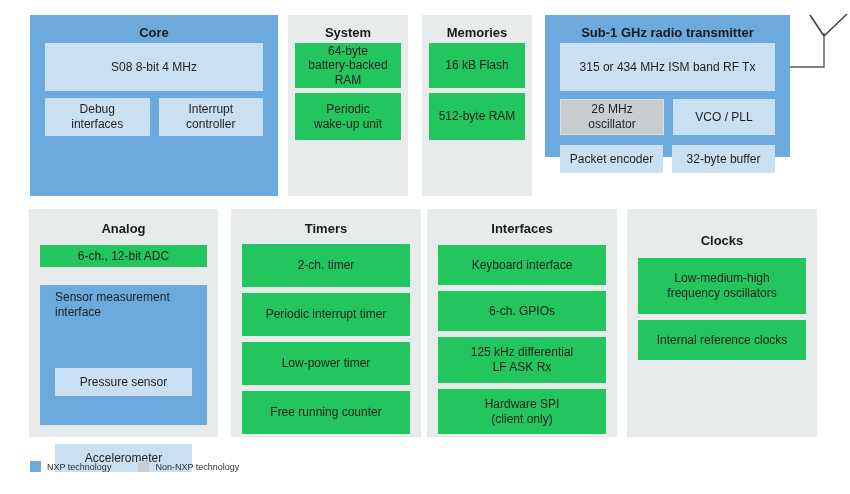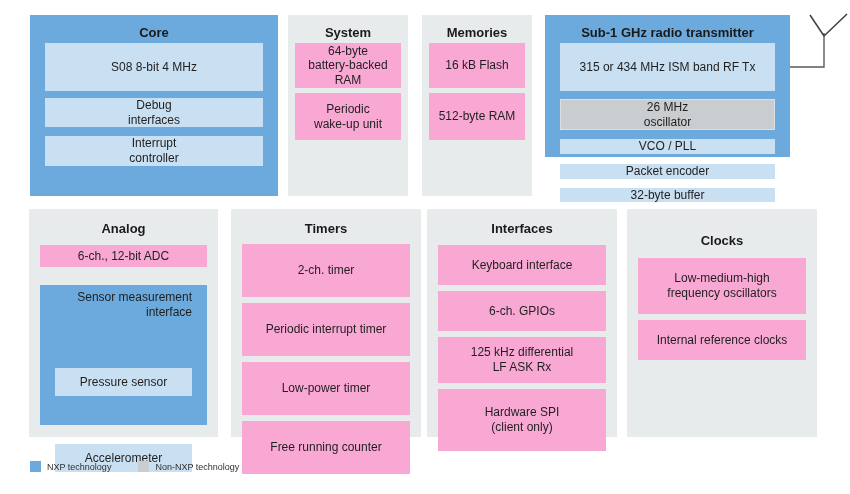--- a/index.html
+++ b/index.html
@@ -12,23 +12,23 @@
   .panel.gray{background:#E8EBEC;}
   .ptitle{
     font-size:13px;font-weight:bold;color:#1a1a1a;text-align:center;
     padding-top:8px;height:20px;line-height:20px;white-space:nowrap;
   }
   .blk{
     box-sizing:border-box;display:flex;align-items:center;justify-content:center;
     text-align:center;font-size:12px;line-height:1.22;color:#1f1f1f;white-space:pre-line;
   }
   .light{background:#C9DFF2;}
-  .blkblue{background:#f9a8d4;}
+  .blkblue{background:#22c55e;}
   .nonnxp{background:#C9CDD0;border:1px solid #dde0e1;}
-  .row{display:flex;flex-direction:column;}
+  .row{display:flex;}
 
   
   #p-core{left:30px;top:15px;width:248px;height:181px;padding:0 15px;}
   #p-core .cpu{height:48px;}
   #p-core .row{gap:9px;margin-top:7px;}
   #p-core .row .blk{height:38px;flex:1;}
 
   #p-system{left:288px;top:15px;width:120px;height:181px;padding:0 7px;}
   #p-system .b1{height:45px;}
   #p-system .b2{height:47px;margin-top:5px;}
@@ -43,40 +43,40 @@
   #p-radio .row1 .blk{height:36px;flex:1;}
   #p-radio .row2{gap:9px;margin-top:10px;}
   #p-radio .row2 .blk{height:28px;flex:1;}
 
   
   #p-analog{left:29px;top:209px;width:189px;height:228px;padding:0 11px;}
   #p-analog .ptitle{padding-top:10px;}
   #p-analog .adc{height:22px;margin-top:6px;}
   #p-analog .sensor{margin-top:18px;height:140px;background:#6CA9DC;box-sizing:border-box;padding:0 15px;}
   .sensor-head{
-    padding-top:5px;font-size:12px;line-height:1.25;text-align:right;
+    padding-top:5px;font-size:12px;line-height:1.25;text-align:left;
     color:#1f1f1f;white-space:pre-line;height:30px;
   }
   #p-analog .sensor .sub{height:28px;margin-top:48px;}
   #p-analog .s1{margin-top:3px;}
   #p-analog .s2{margin-top:5px;}
   #p-analog .s3{margin-top:8px;}
 
   #p-timers{left:231px;top:209px;width:190px;height:228px;padding:0 11px;}
   #p-timers .ptitle{padding-top:10px;}
-  #p-timers .blk{height:53px;margin-top:6px;}
+  #p-timers .blk{height:43px;margin-top:6px;}
   #p-timers .b1{margin-top:5px;}
 
   #p-interfaces{left:427px;top:209px;width:190px;height:228px;padding:0 11px;}
   #p-interfaces .ptitle{padding-top:10px;}
   #p-interfaces .blk{margin-top:6px;}
   #p-interfaces .b1{height:40px;}
   #p-interfaces .b2{height:40px;}
   #p-interfaces .b3{height:46px;}
-  #p-interfaces .b4{height:62px;}
+  #p-interfaces .b4{height:45px;}
 
   #p-clocks{left:627px;top:209px;width:190px;height:228px;padding:12px 11px;}
   #p-clocks .ptitle{padding-top:10px;}
   #p-clocks .b1{height:56px;margin-top:7px;}
   #p-clocks .b2{height:40px;margin-top:6px;}
 
   
   .antenna{position:absolute;left:786px;top:7px;width:64px;height:64px;}
 
   

